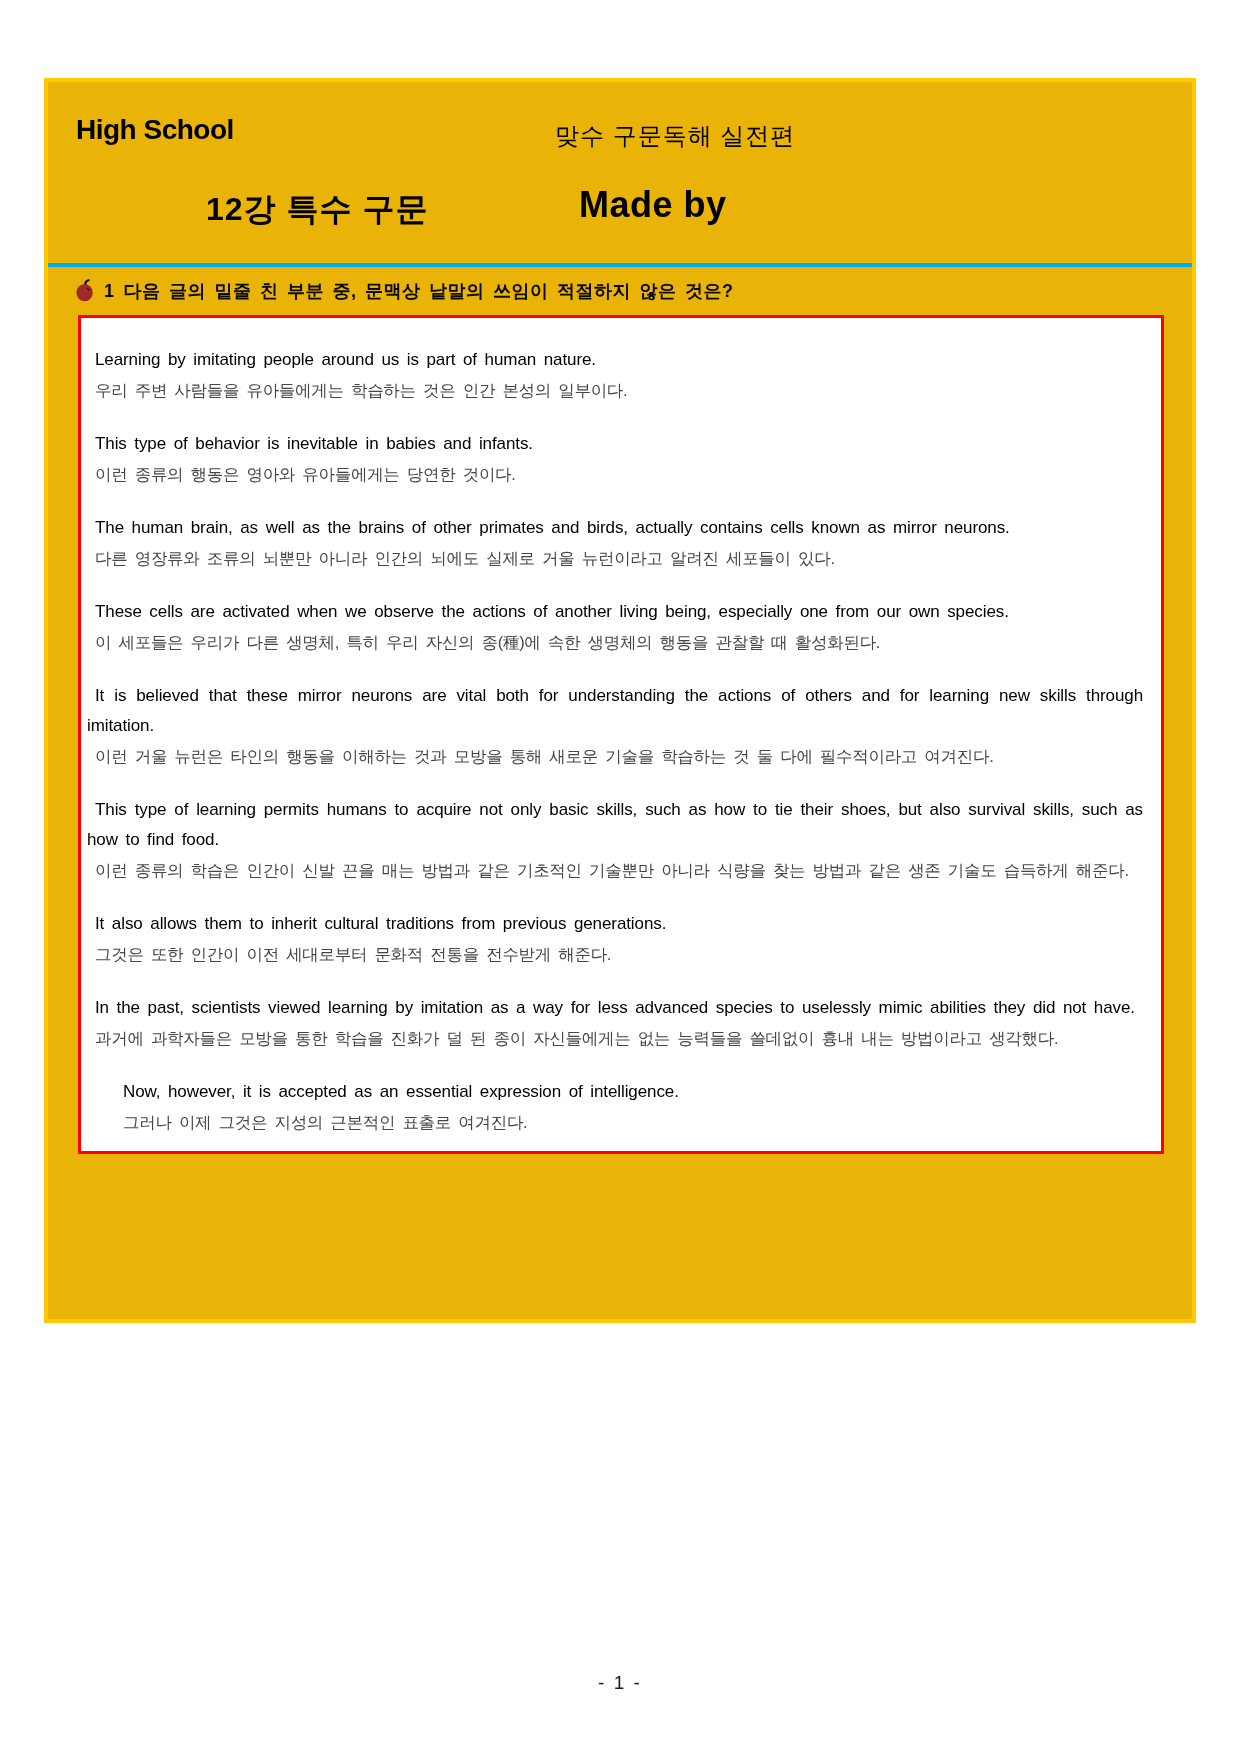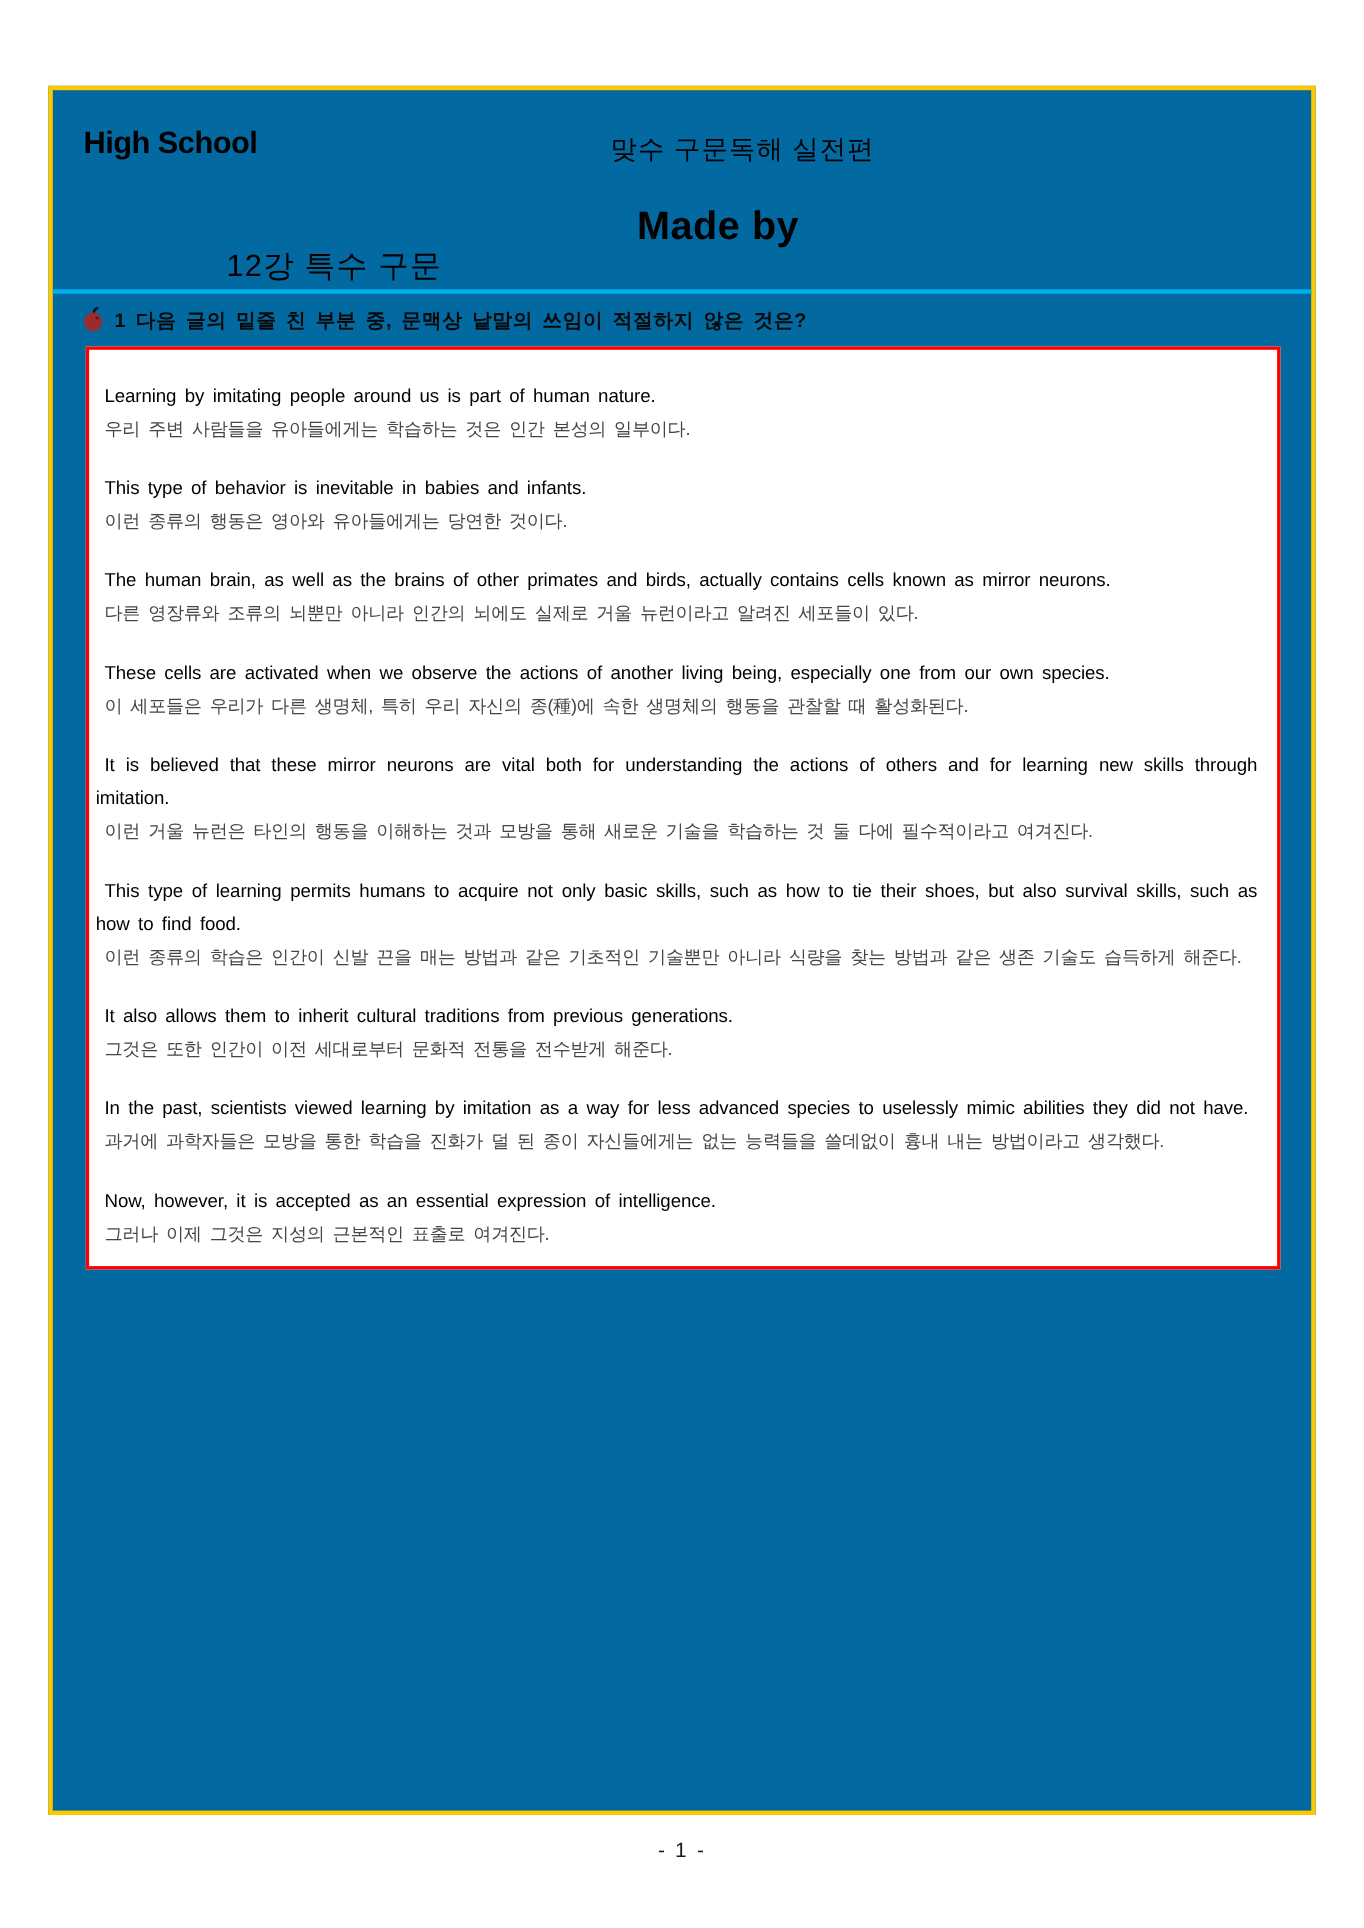--- a/index.html
+++ b/index.html
@@ -11,23 +11,23 @@
     font-family: "Liberation Sans", "DejaVu Sans", sans-serif;
     color: #000;
   }
 
   
   .frame {
     position: absolute;
     left: 44px;
     top: 78px;
     width: 1152px;
-    height: 1572px;
+    height: 1245px;
     border: 4px solid #FFC800;
-    background: #0369a1;
+    background: #eab308;
   }
 
   
   .header {
     position: relative;
     height: 185px;
     border-bottom: 4px solid #00AEEF;
   }
   .school-name {
     position: absolute;
@@ -39,24 +39,23 @@
   .book-title {
     position: absolute;
     left: 507px; top: 38px;
     font-size: 24px;
     font-weight: normal;
     letter-spacing: 1px;
   }
   .lesson-title {
     position: absolute;
     left: 158px; top: 106px;
-    font-size: 28px;
-    font-weight: normal;
+    font-size: 32px;
+    font-weight: bold;
     letter-spacing: 1px;
-    margin-top: 35px;
   }
   .made-by {
     position: absolute;
     left: 483px; top: 102px;
     font-size: 36px;
     font-weight: bold;
     letter-spacing: 0.5px;
     margin-left: 48px;
   }
 
@@ -78,21 +77,21 @@
   }
 
   
   .passage-box {
     margin: 11px 28px 0 30px;
     border: 3px solid #FF0000;
     padding: 27px 18px 14px 6px;
     background: #fff;
   }
   .pair { margin-bottom: 24px; }
-  .pair:last-child { margin-bottom: 0; }
+  .pair:last-child { margin-bottom: 0; margin-left: 28px; }
   .pair p {
     line-height: 30px;
     text-align: justify;
     word-spacing: 3px;
   }
   .en {
     font-size: 17px;
     color: #000;
     font-weight: 500;
     text-indent: 8px;

